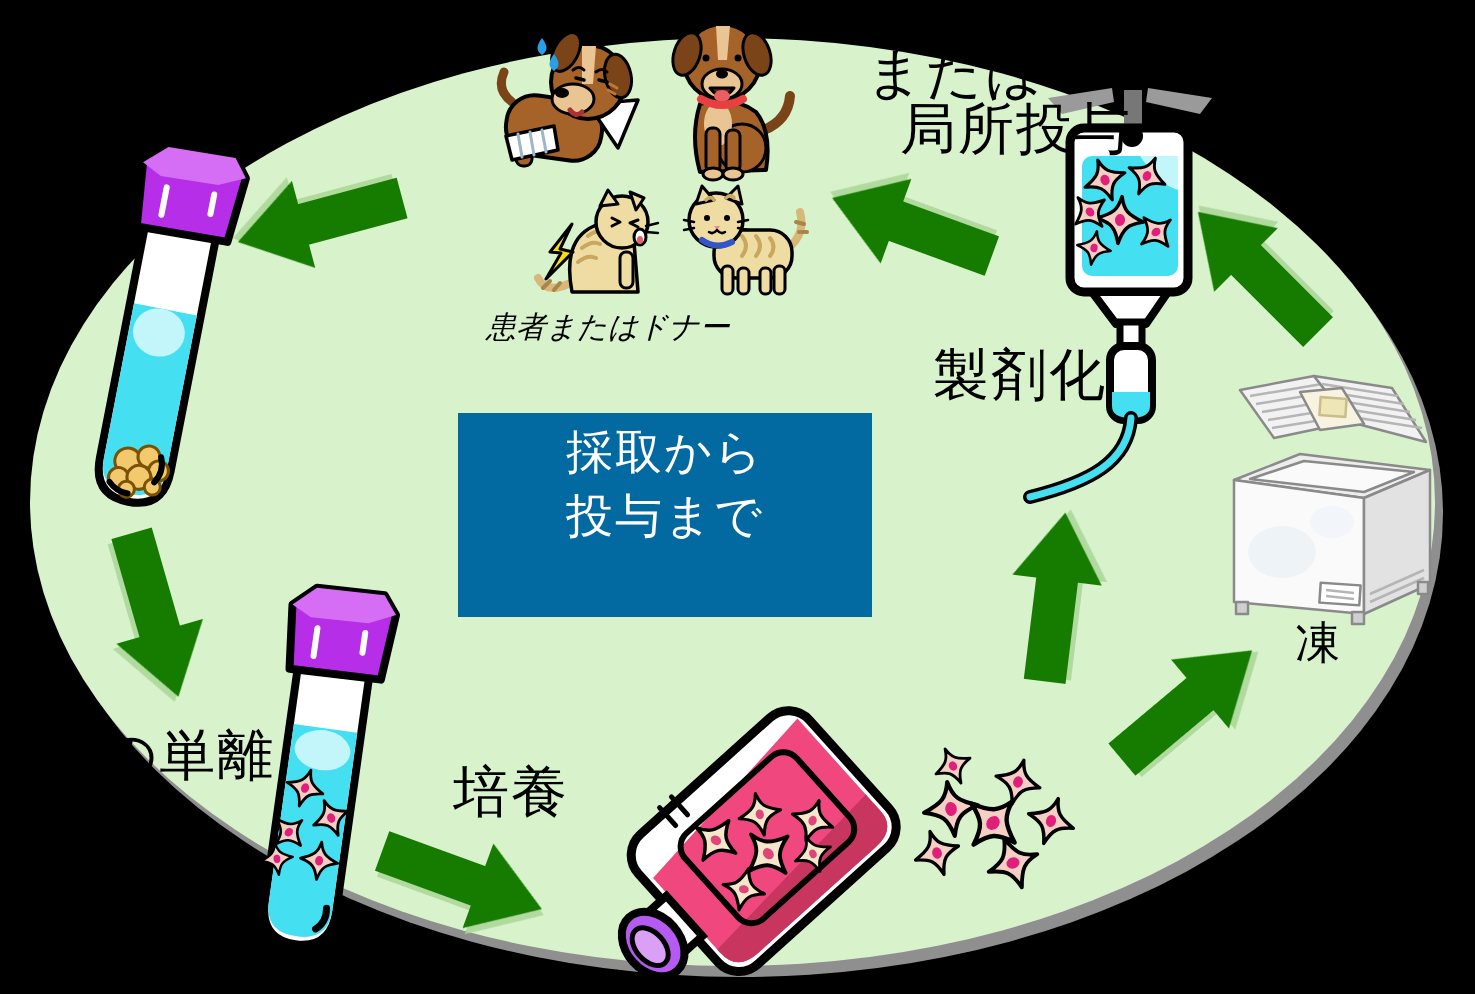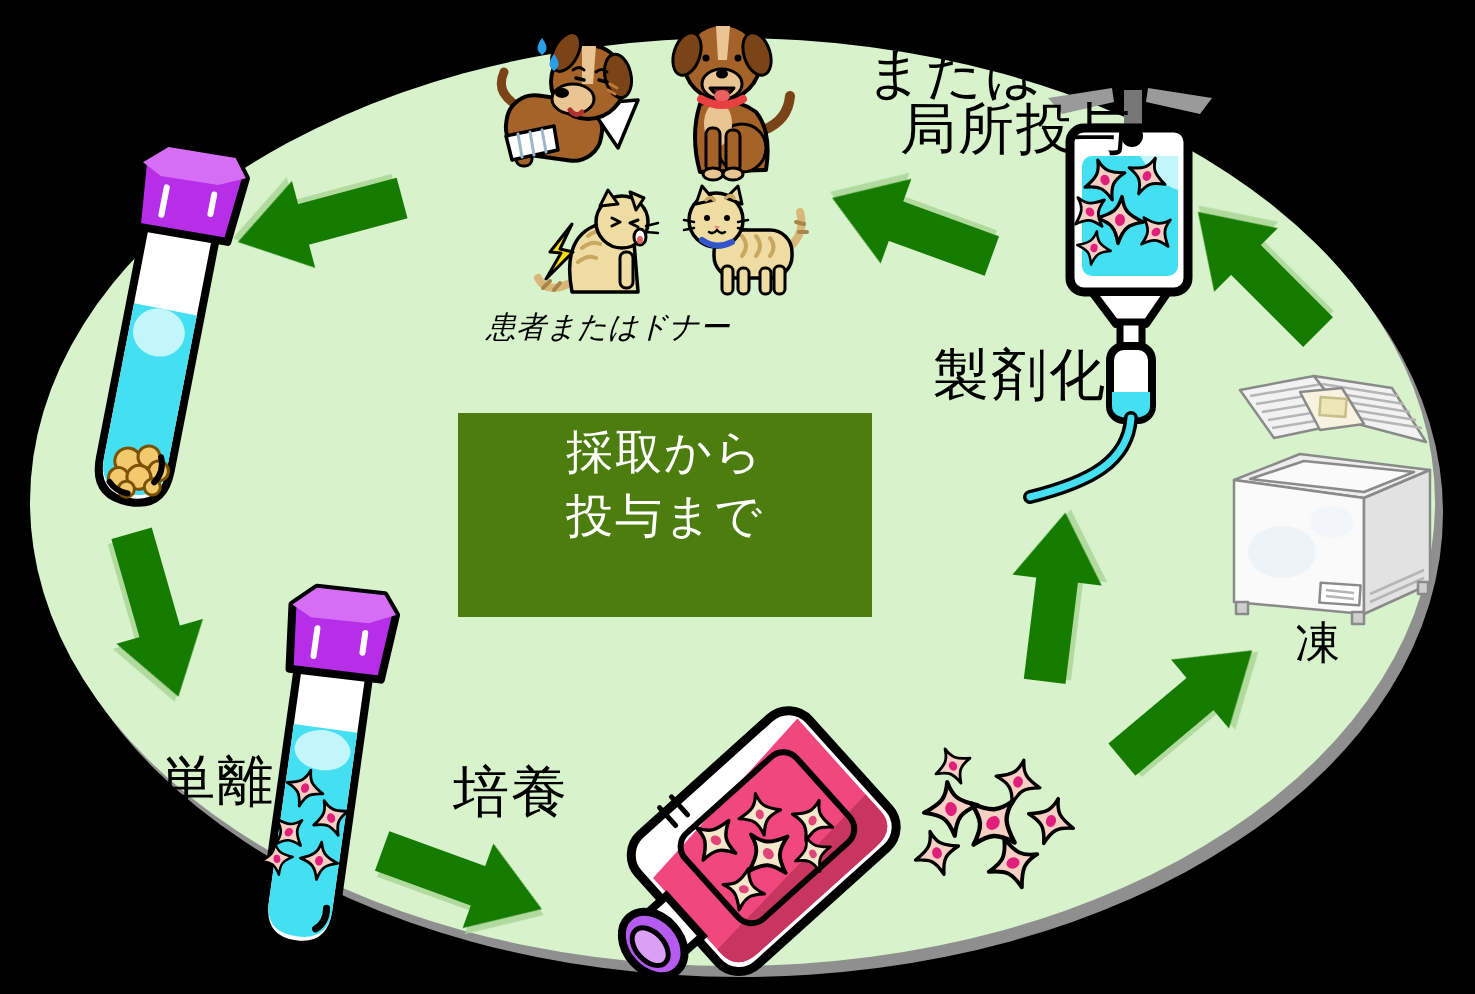--- a/index.html
+++ b/index.html
@@ -20,21 +20,21 @@
   .arrow svg{display:block;width:100%;height:100%;overflow:visible;
     filter:drop-shadow(4px 5px 0 rgba(170,214,150,.85));}
   .arrow polygon{fill:#157c00;}
   
   .lbl{color:#000;white-space:nowrap;line-height:1.1;}
   .lbl-40{font-size:30px;font-style:italic;}
   .lbl-43{font-size:56px;letter-spacing:2px;}
   .lbl-45{font-size:45px;}
   
   .center-box{
-    left:458px;top:413px;width:414px;height:204px;background:#4d7c0f;
+    left:458px;top:413px;width:414px;height:204px;background:#0369a1;
     color:#fff;text-align:center;font-size:47px;line-height:64px;
     padding-top:7px;box-sizing:border-box;letter-spacing:2px;
   }
   svg{overflow:visible;}
   .icon-svg{display:block;}
 </style>
 </head>
 <body>
 
 <svg width="0" height="0" class="abs" aria-hidden="true">
@@ -295,19 +295,19 @@
     <rect x="130" y="250" width="12" height="12" fill="#cfcfcf"></rect>
     <rect x="196" y="220" width="10" height="12" fill="#cfcfcf"></rect>
   </g>
 </svg>
 
 <div class="abs lbl lbl-40" style="left:486px;top:310px;">患者またはドナー</div>
 <div class="abs lbl lbl-43" style="left:866px;top:42px;">または</div>
 <div class="abs lbl lbl-43" style="left:900px;top:98px;">局所投与</div>
 <div class="abs lbl lbl-43" style="left:933px;top:344px;text-align:right;">製剤化</div>
 <div class="abs lbl lbl-45" style="left:1295px;top:618px;">凍</div>
-<div class="abs lbl lbl-43" style="left:100px;top:751px;font-family:Liberation Serif, serif;">の単離</div>
+<div class="abs lbl lbl-43" style="left:100px;top:724px;">の単離</div>
 <div class="abs lbl lbl-43" style="left:453px;top:761px;">培養</div>
 
 <div class="abs center-box">
   <div>採取から</div>
   <div>投与まで</div>
 </div>
 
 </body></html>

